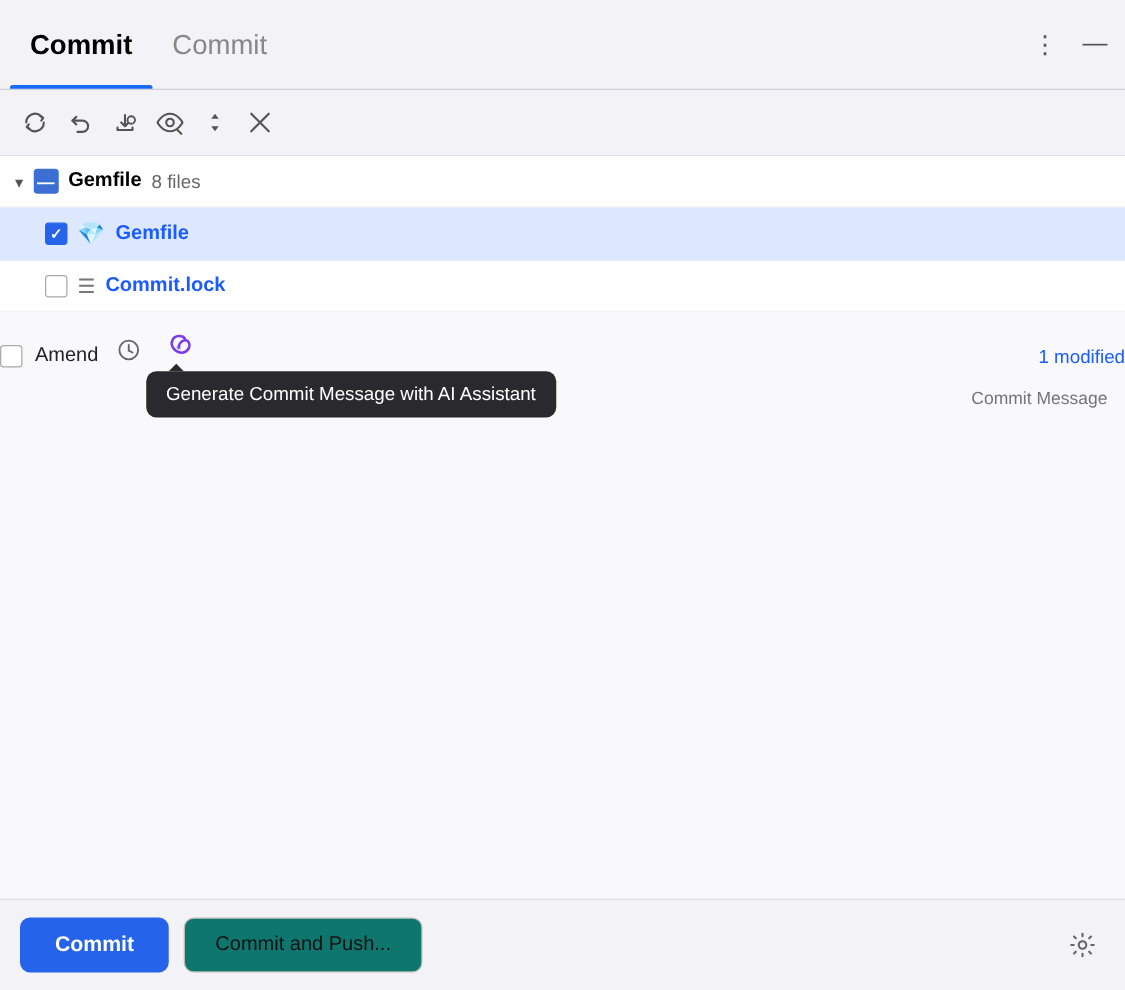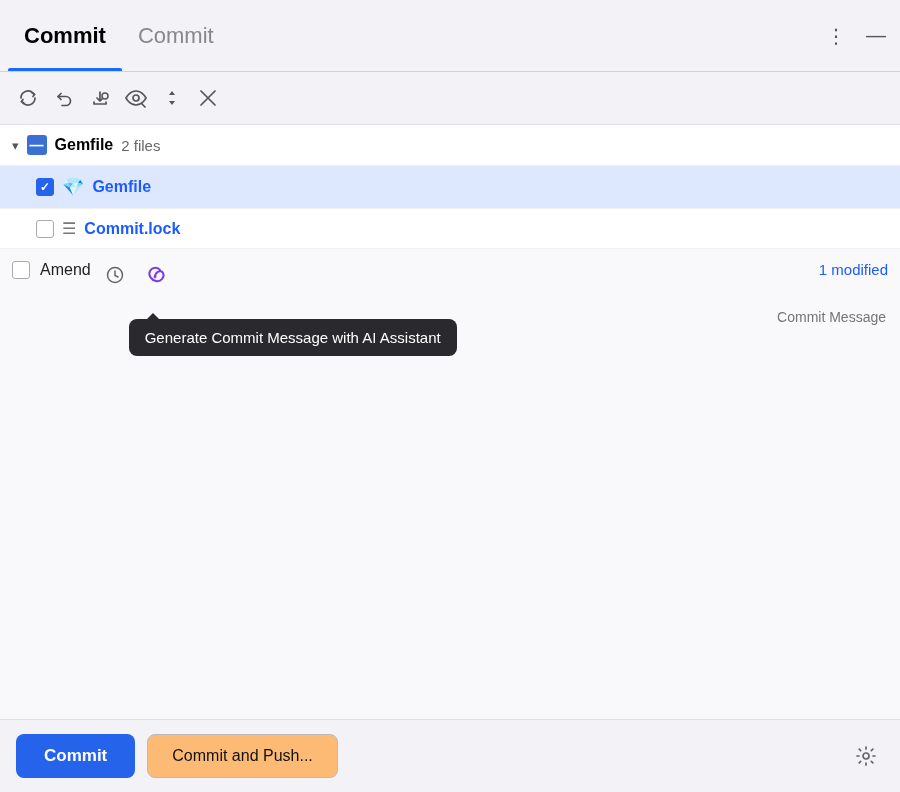--- a/index.html
+++ b/index.html
@@ -182,22 +182,22 @@
       flex: 1;
       background: #f9f9fb;
       display: flex;
       flex-direction: column;
       padding: 0;
     }
 
     
     .amend-row {
       display: flex;
-      align-items: flex-start;
-      padding: 12px 12px;
+      align-items: flex-end;
+      padding: 12px 0;
       gap: 10px;
       position: relative;
     }
     .amend-checkbox {
       width: 18px;
       height: 18px;
       border-radius: 3px;
       border: 1.5px solid #aaa;
       background: white;
       cursor: pointer;
@@ -239,21 +239,21 @@
       font-weight: 400;
     }
 
     
     .tooltip-container {
       position: relative;
       display: inline-flex;
     }
     .tooltip {
       position: absolute;
-      top: 58px;
+      top: 35px;
       left: -10px;
       background: #2a2a2e;
       color: white;
       padding: 10px 16px;
       border-radius: 8px;
       font-size: 15px;
       white-space: nowrap;
       z-index: 100;
       pointer-events: none;
     }
@@ -299,21 +299,21 @@
       background: #2563eb;
       color: white;
       border: none;
       border-radius: 8px;
       padding: 12px 28px;
       font-size: 17px;
       font-weight: 600;
       cursor: pointer;
     }
     .btn-commit-push {
-      background: #fdba74;
+      background: #0f766e;
       color: #111;
       border: 1.5px solid #bbb;
       border-radius: 8px;
       padding: 12px 24px;
       font-size: 16px;
       font-weight: 500;
       cursor: pointer;
     }
     .footer-spacer { flex: 1; }
     .settings-btn {
@@ -387,21 +387,21 @@
     </svg>
   </div>
 </div>
 
 <div class="file-list-area">
 
   <div class="changes-header">
     <span class="chevron-icon">▾</span>
     <div class="minus-box">—</div>
     <span class="changes-label">Gemfile</span>
-    <span class="changes-count">2 files</span>
+    <span class="changes-count">8 files</span>
   </div>
 
   <div class="file-item selected">
     <div class="checkbox checked"></div>
     <span class="file-icon-ruby">💎</span>
     <span class="file-name">Gemfile</span>
   </div>
 
   <div class="file-item">
     <div class="checkbox"></div>

